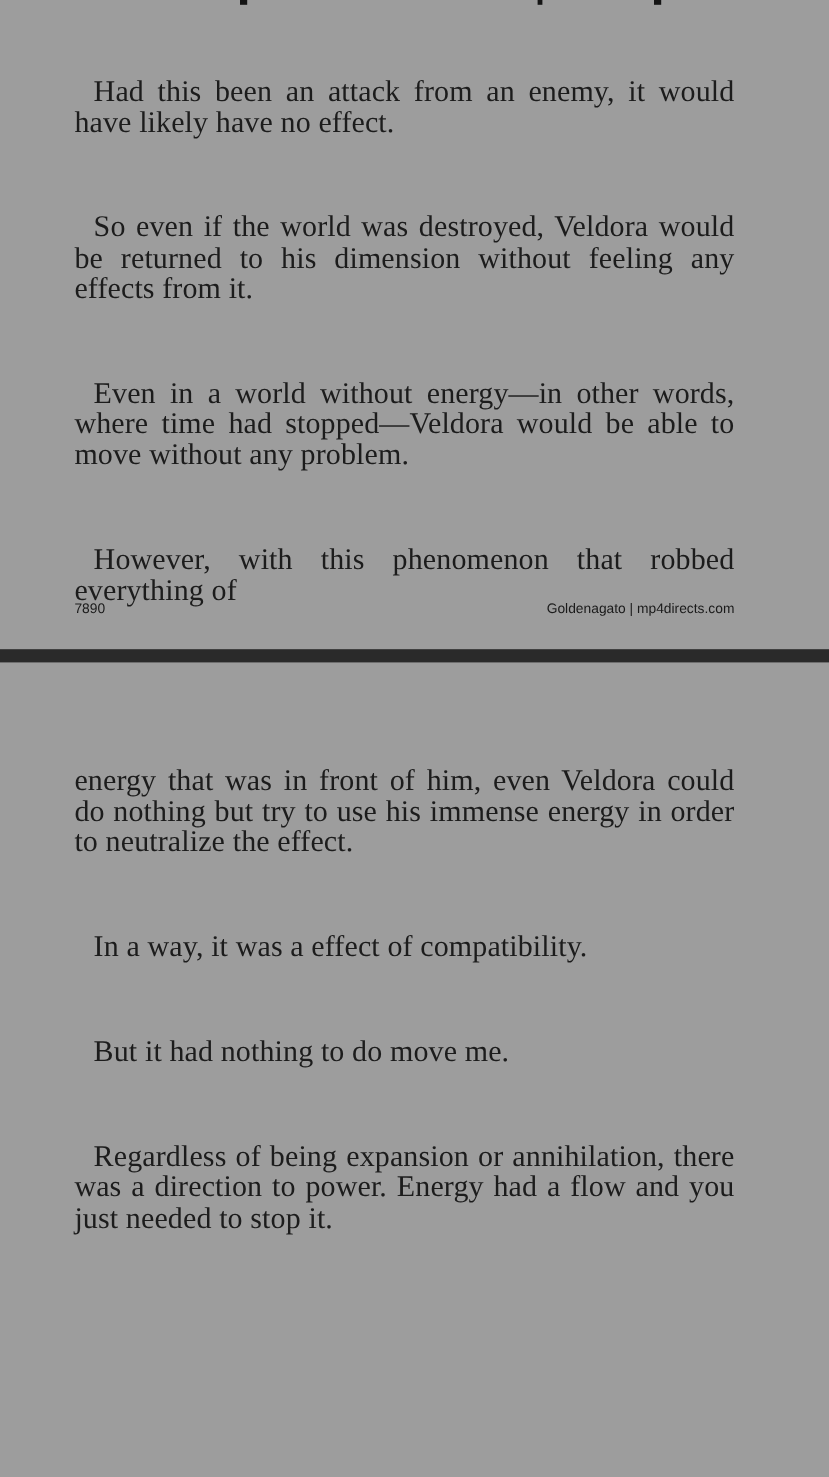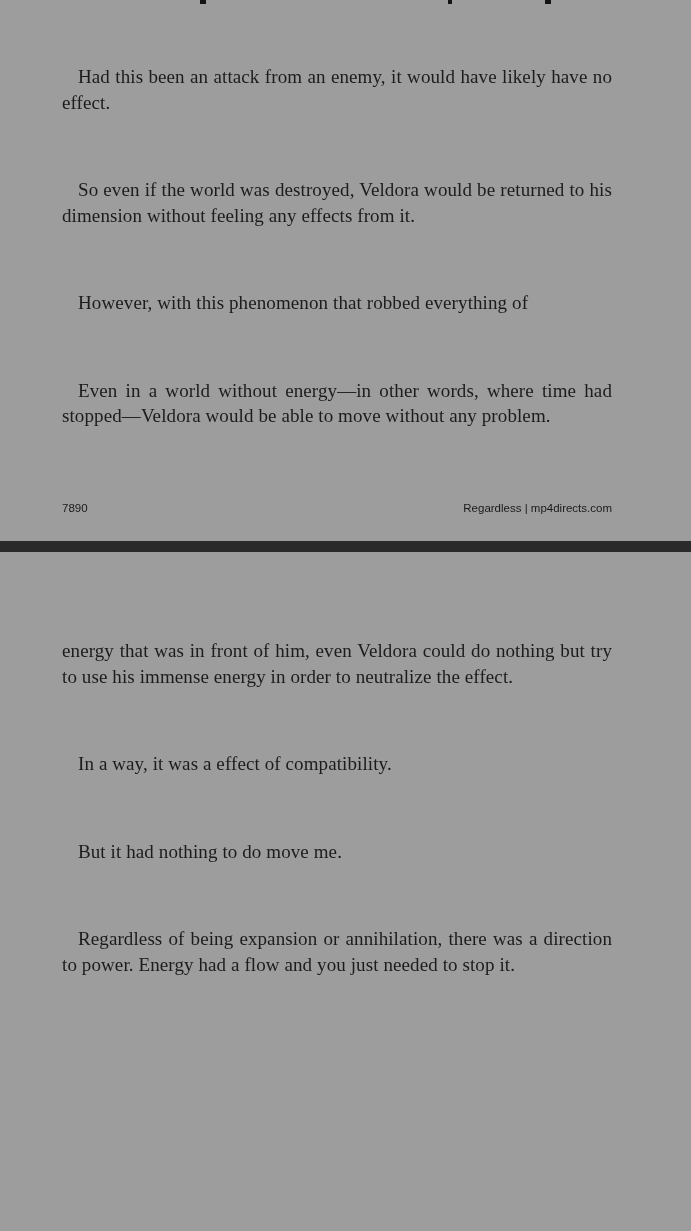--- a/index.html
+++ b/index.html
@@ -27,21 +27,21 @@
   .page { position: relative; width: 100%; }
   .page-1 { height: 541px; }
   .page-2 { height: 679px; padding: 86px 79px 0 62px; }
 
   .text-col {
     padding: 64px 79px 0 62px;
   }
 
   p.body-par {
     margin: 0 0 62px 0;
-    font-size: 19px;
+    font-size: 25px;
     line-height: 25.5px;
     text-align: justify;
     text-indent: 16px;
     letter-spacing: 0.1px;
   }
   p.body-par.no-indent { text-indent: 0; }
   p.body-par:last-child { margin-bottom: 0; }
 
   
   .cutoff-line {
@@ -94,27 +94,27 @@
   <section class="page page-1">
     <div class="cutoff-line">
       <span class="frag frag-1"></span>
       <span class="frag frag-2"></span>
       <span class="frag frag-3"></span>
     </div>
 
     <div class="text-col">
       <p class="body-par">Had this been an attack from an enemy, it would have likely have no effect.</p>
       <p class="body-par">So even if the world was destroyed, Veldora would be returned to his dimension without feeling any effects from it.</p>
+      <p class="body-par">Even in a world without energy—in other words, where time had stopped—Veldora would be able to move without any problem.</p>
       <p class="body-par">However, with this phenomenon that robbed everything of</p>
-      <p class="body-par">Even in a world without energy—in other words, where time had stopped—Veldora would be able to move without any problem.</p>
     </div>
 
     <footer class="page-footer">
       <span>7890</span>
-      <span>Regardless | mp4directs.com</span>
+      <span>Goldenagato | mp4directs.com</span>
     </footer>
   </section>
 
   <div class="page-divider"></div>
 
   <section class="page page-2">
     <p class="body-par no-indent">energy that was in front of him, even Veldora could do nothing but try to use his immense energy in order to neutralize the effect.</p>
     <p class="body-par">In a way, it was a effect of compatibility.</p>
     <p class="body-par">But it had nothing to do move me.</p>
     <p class="body-par">Regardless of being expansion or annihilation, there was a direction to power. Energy had a flow and you just needed to stop it.</p>

